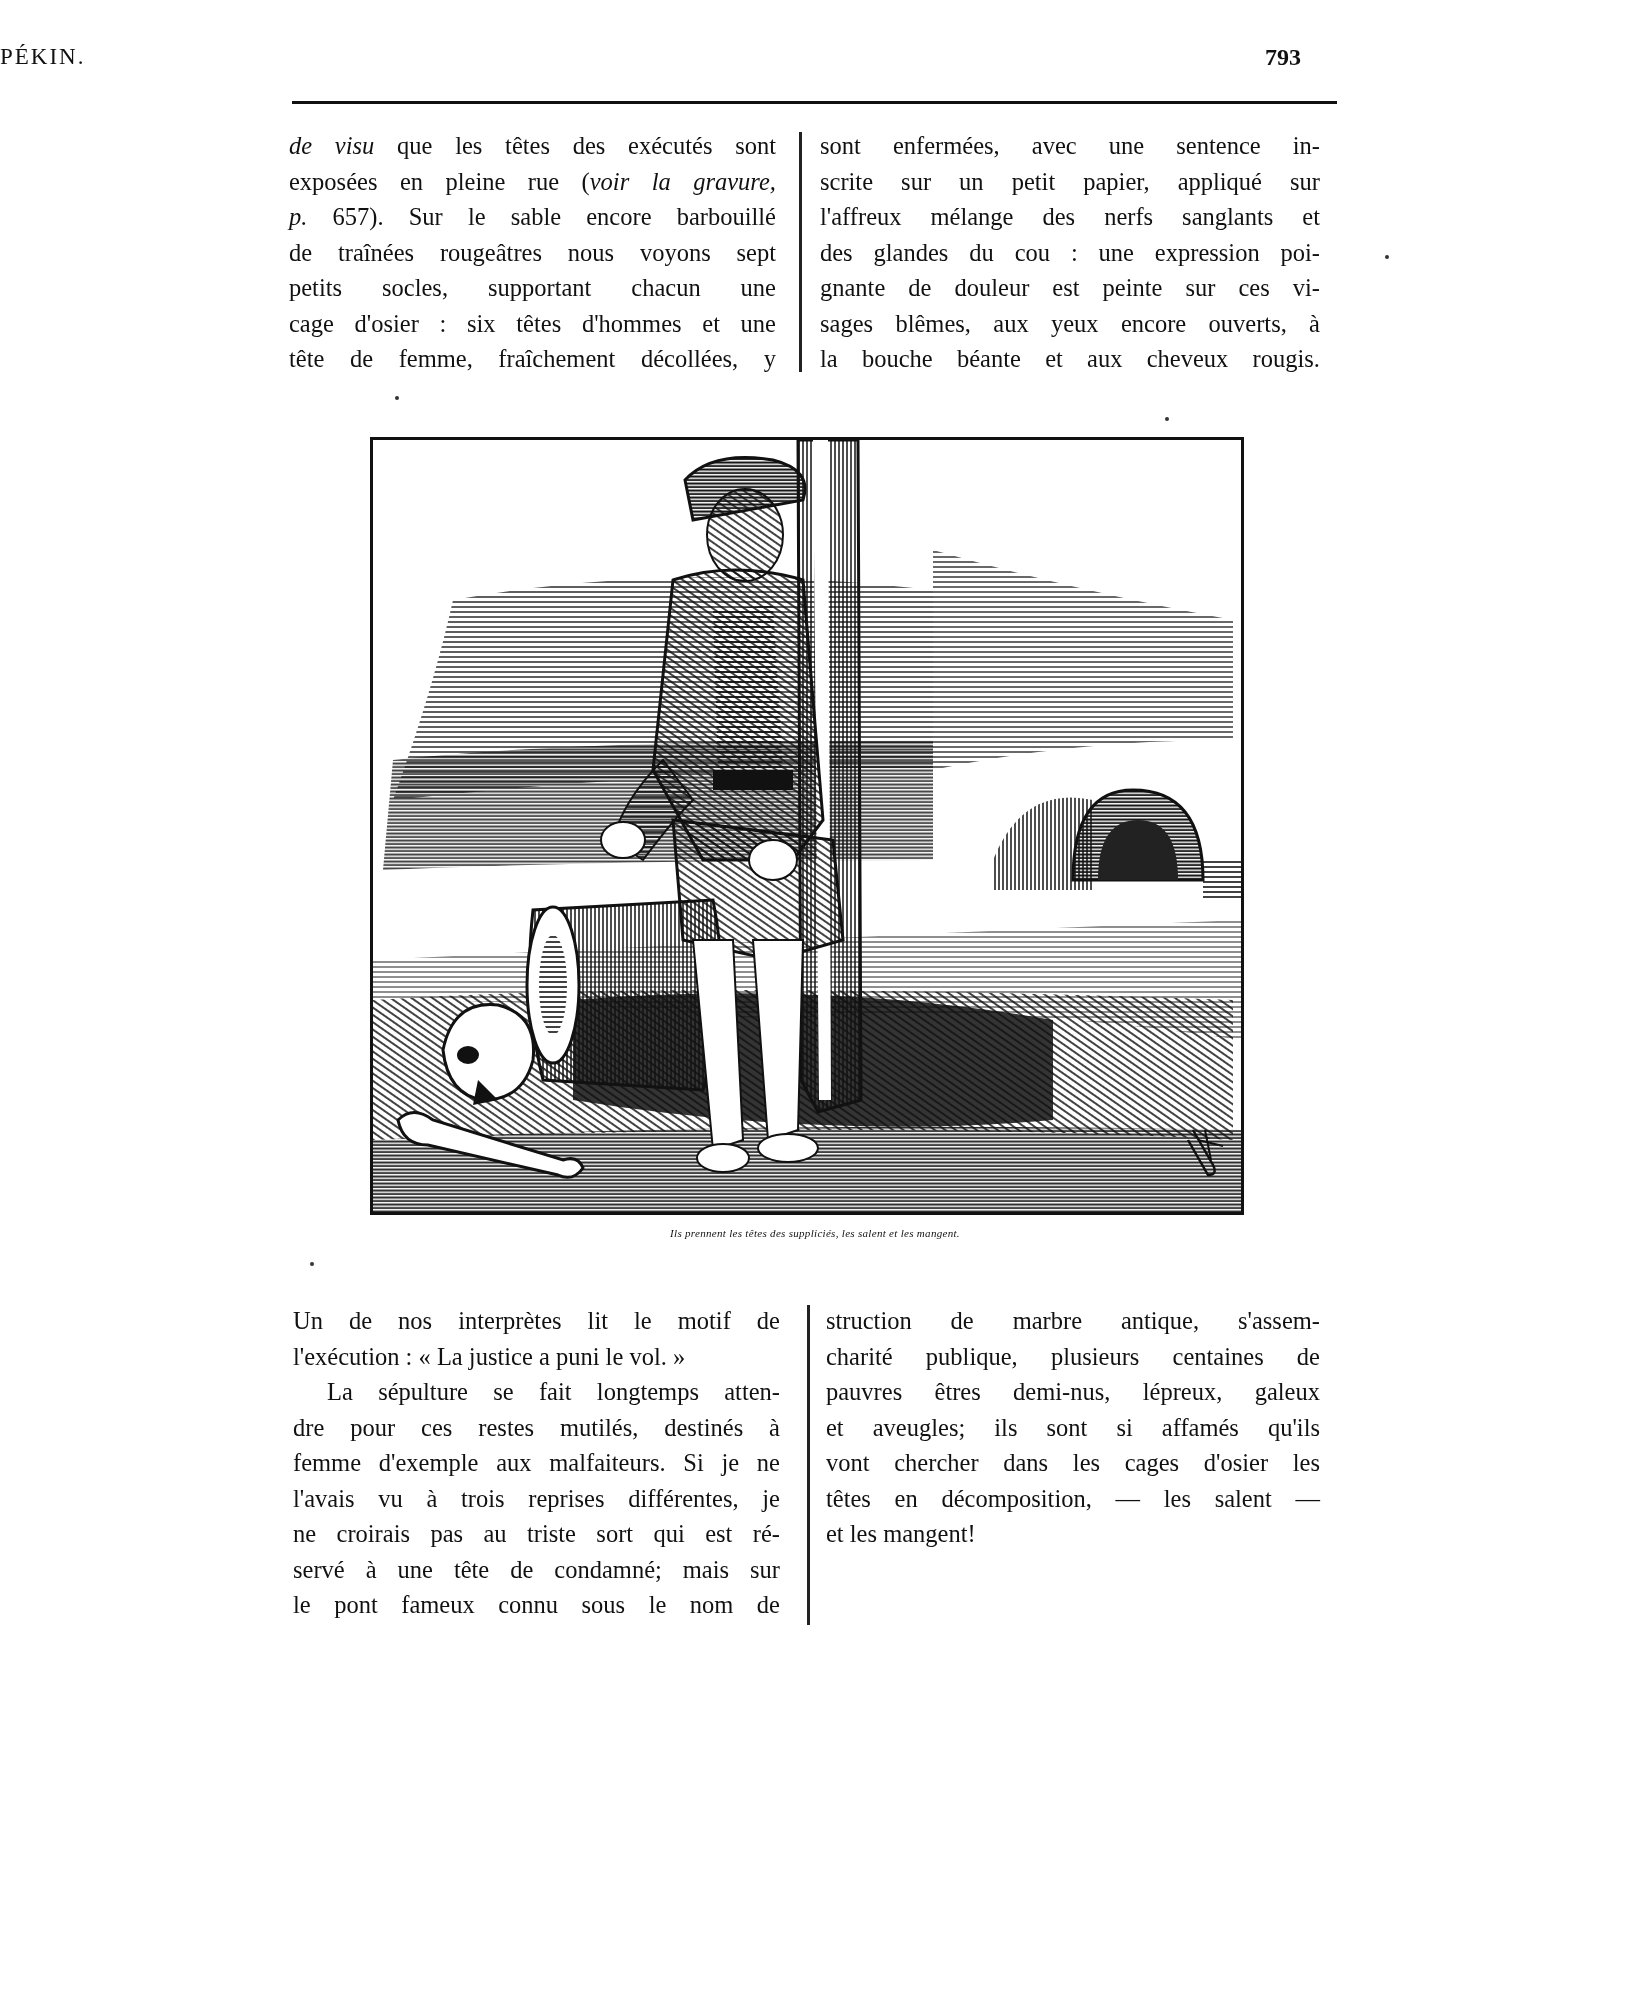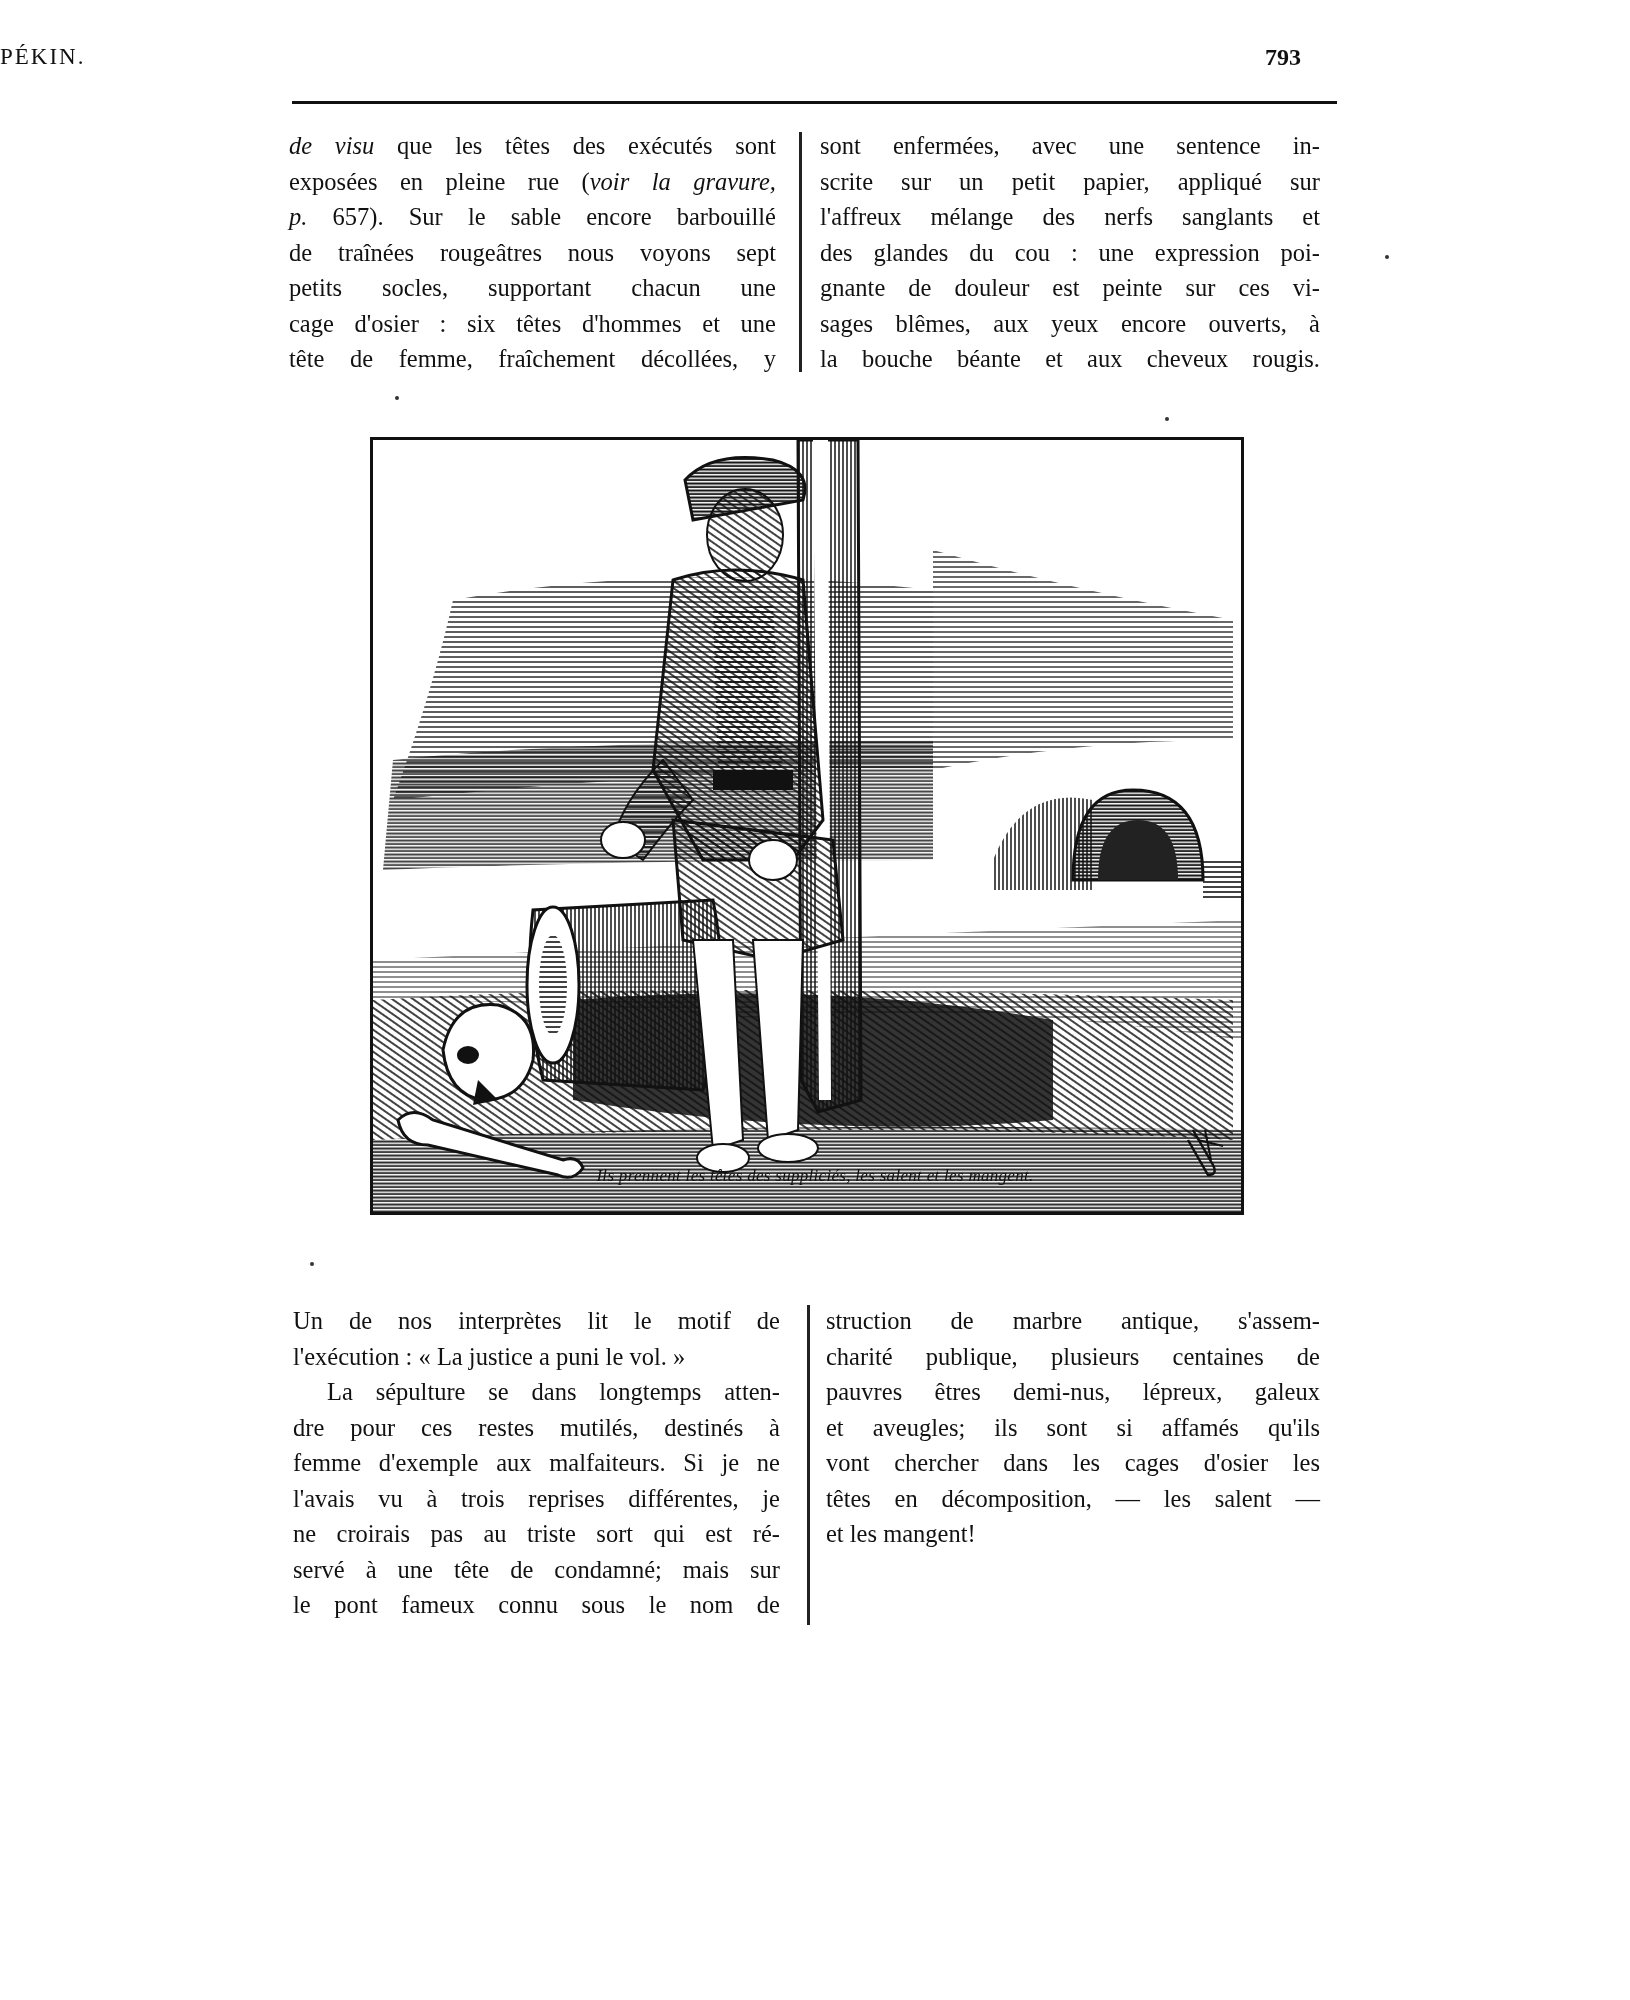--- a/index.html
+++ b/index.html
@@ -16,22 +16,22 @@
   .col-left-top { left: 289px; top: 128px; width: 487px; }
   .col-right-top { left: 820px; top: 128px; width: 500px; }
   .col-left-bot { left: 293px; top: 1303px; width: 487px; }
   .col-right-bot { left: 826px; top: 1303px; width: 494px; }
   .col-rule { position: absolute; width: 3px; background: #222; }
   .rule-top { left: 799px; top: 132px; height: 240px; }
   .rule-bot { left: 807px; top: 1305px; height: 320px; }
   i.it { font-style: italic; }
   .figure { position: absolute; left: 370px; top: 437px; width: 868px; height: 772px;
             border: 3px solid #111; background: #fff; overflow: hidden; }
-  .caption { position: absolute; left: 0; width: 1630px; top: 1166px; text-align: center;
-             font-size: 17px; font-style: italic; letter-spacing: 0.3px; }
+  .caption { position: absolute; left: 0; width: 1630px; top: 1227px; text-align: center;
+             font-size: 11px; font-style: italic; letter-spacing: 0.3px; }
   .speck { position: absolute; width: 4px; height: 4px; border-radius: 50%; background: #333; }
 </style>
 </head>
 <body>
 
 <div class="header-title">PÉKIN.</div>
 <div class="page-number">793</div>
 <div class="header-rule"></div>
 
 <div class="col col-left-top">
@@ -132,21 +132,21 @@
       <path d="M820,690 L840,725 Q845,735 835,735 L815,700" fill="none" stroke="#111" stroke-width="2.5"></path>
       <path d="M825,700 L850,706 M832,690 L838,720" stroke="#111" stroke-width="2"></path>
     </g>
   </svg>
 </div>
 <div class="caption">Ils prennent les têtes des suppliciés, les salent et les mangent.</div>
 
 <div class="col col-left-bot">
   <span class="line">Un de nos interprètes lit le motif de</span>
   <span class="line last">l'exécution : « La justice a puni le vol. »</span>
-  <span class="line indent">La sépulture se dans longtemps atten-</span>
+  <span class="line indent">La sépulture se fait longtemps atten-</span>
   <span class="line">dre pour ces restes mutilés, destinés à</span>
   <span class="line">femme d'exemple aux malfaiteurs. Si je ne</span>
   <span class="line">l'avais vu à trois reprises différentes, je</span>
   <span class="line">ne croirais pas au triste sort qui est ré-</span>
   <span class="line">servé à une tête de condamné; mais sur</span>
   <span class="line">le pont fameux connu sous le nom de</span>
 </div>
 <div class="col-rule rule-bot"></div>
 
 <div class="col col-right-bot">

